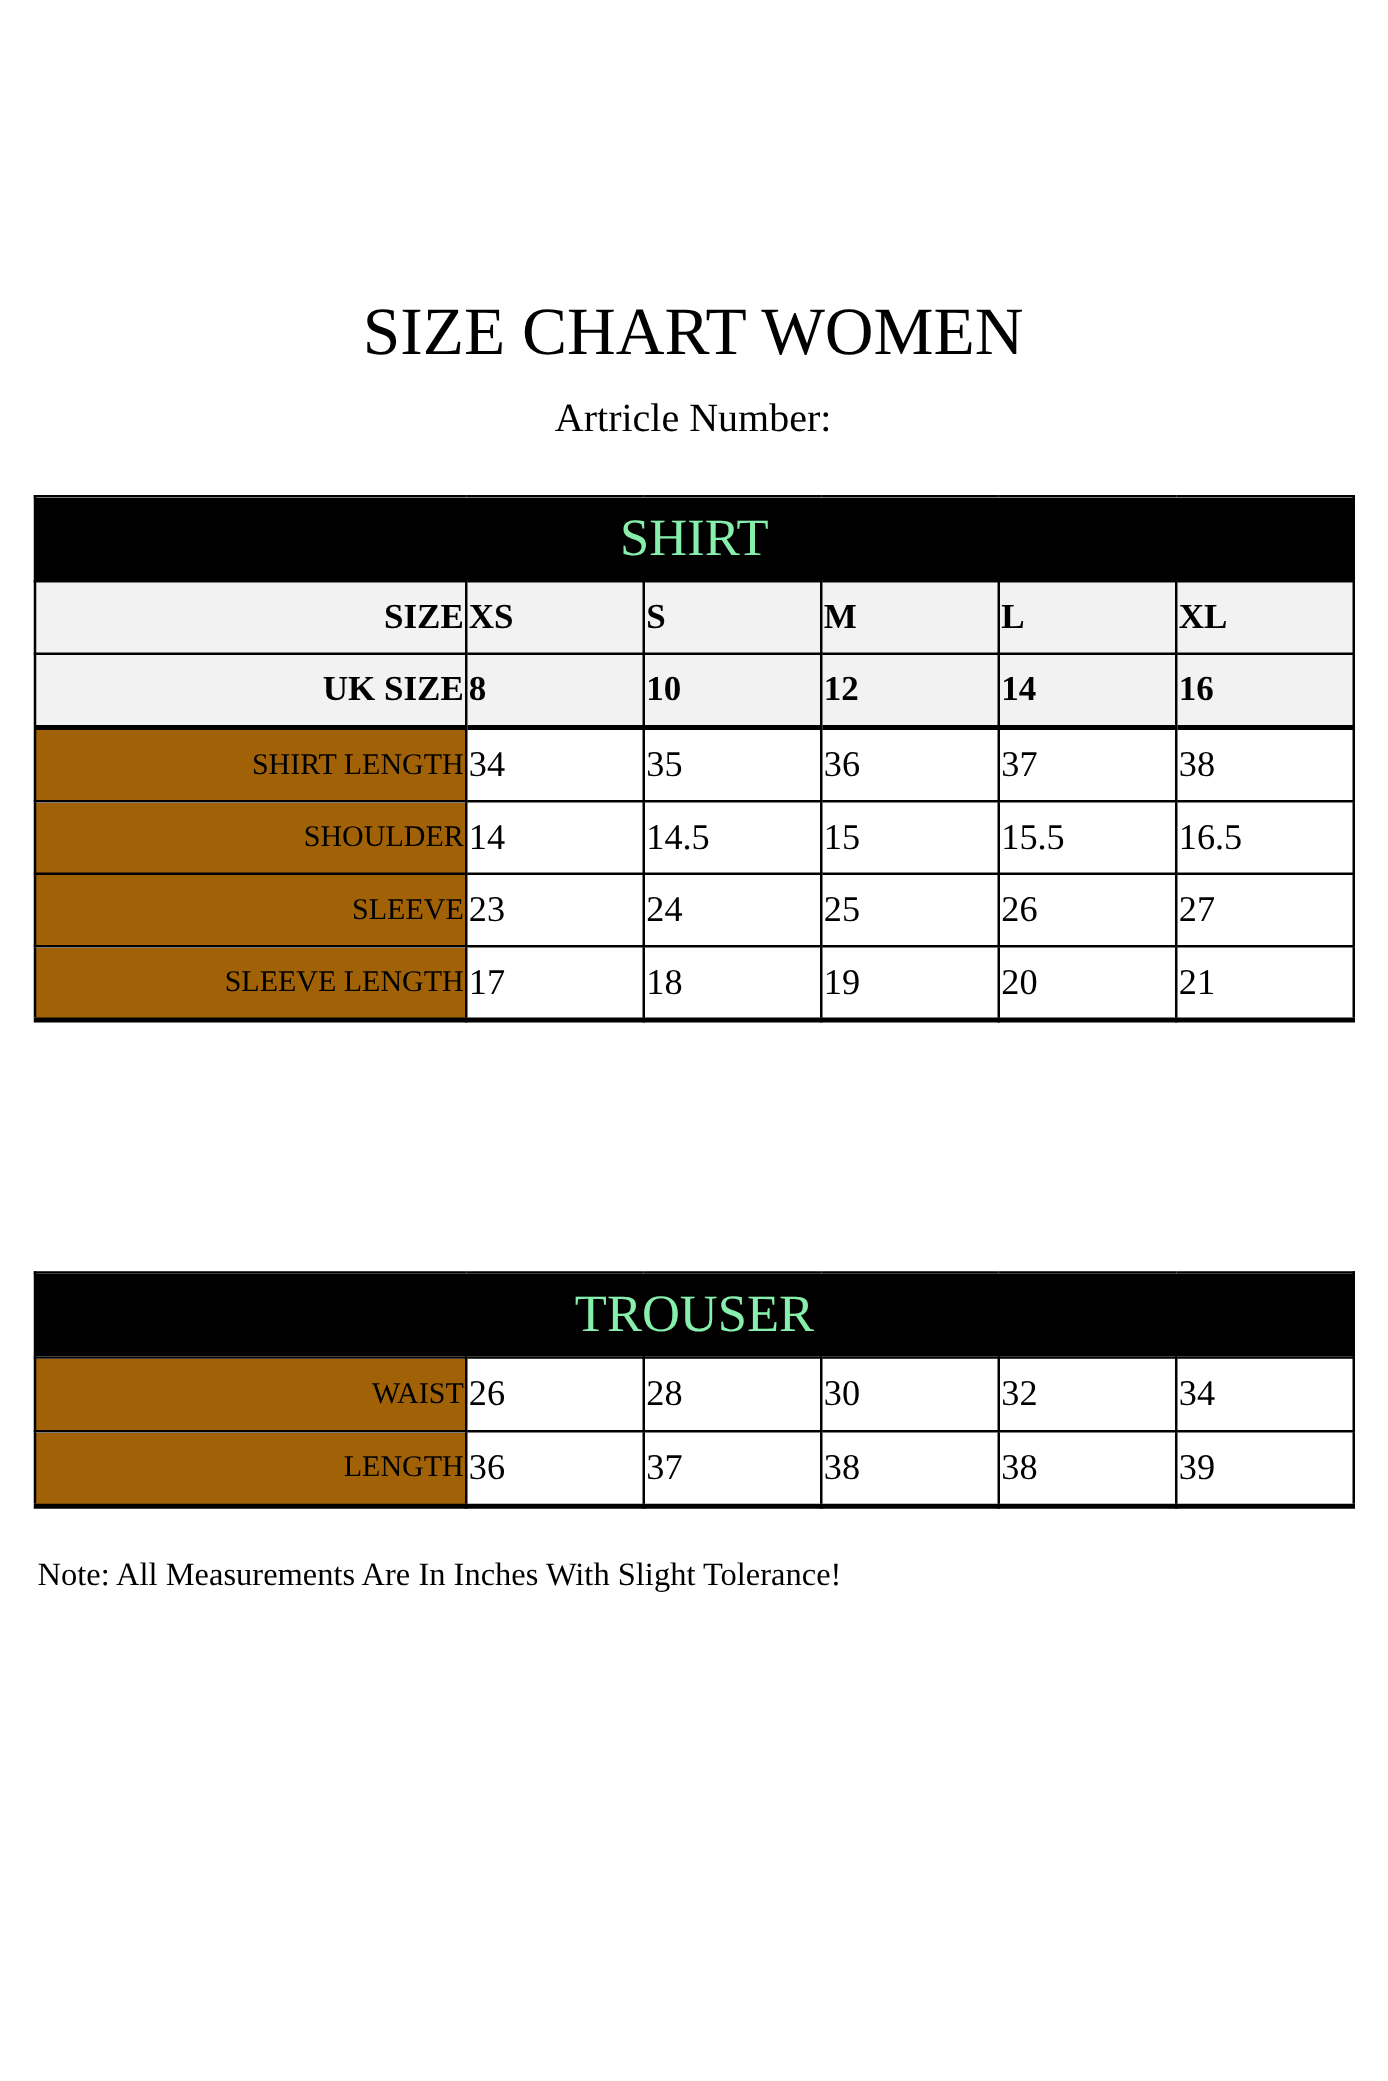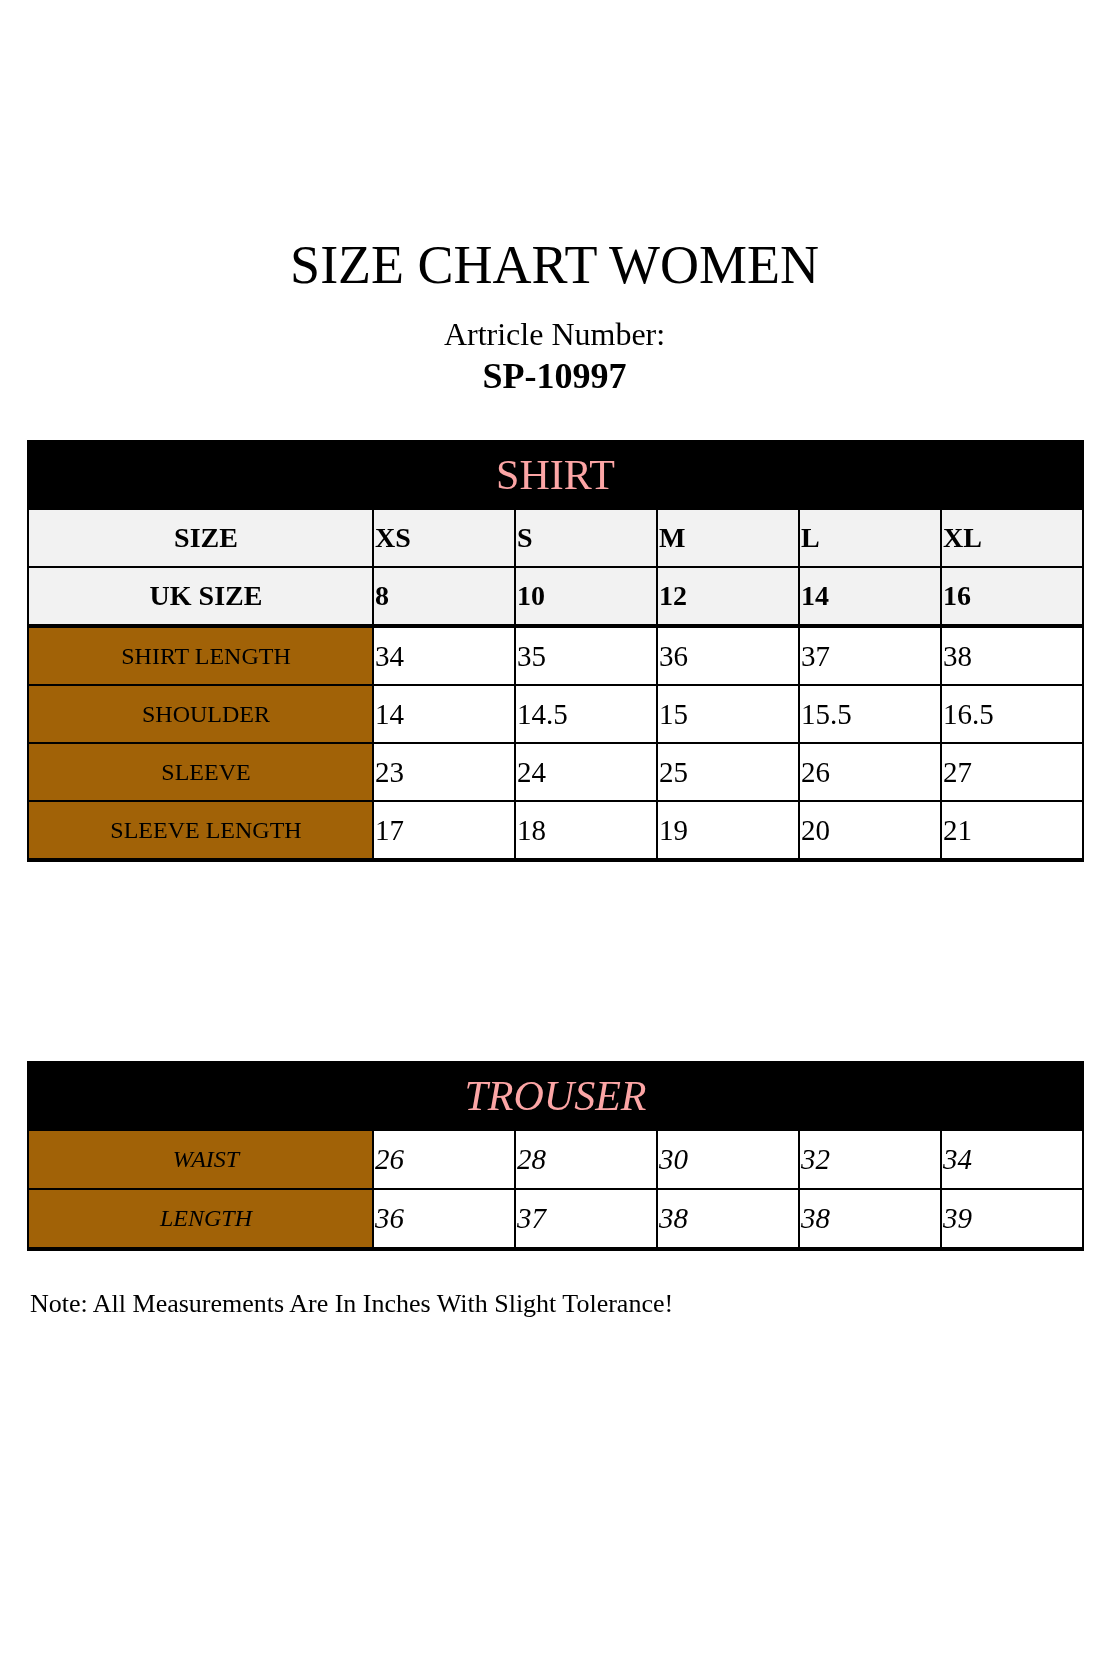--- a/index.html
+++ b/index.html
@@ -39,44 +39,44 @@
 
   table.size-table {
     border-collapse: collapse;
     table-layout: fixed;
     width: 1055px;
     margin-left: 27px;
     border: 2px solid #000;
     border-bottom-width: 4px;
   }
   .shirt-table { margin-top: 46px; }
-  .trouser-table { margin-top: 199px; font-style: italic; }
+  .trouser-table { margin-top: 199px; }
 
   col.c-label { width: 345px; }
   col.c-val { width: 142px; }
 
   tr.table-title-row td {
     background: #000000;
-    color: #fca5a5;
+    color: #86efac;
     text-align: center;
     font-size: 42px;
     height: 64px;
     border: none;
     font-weight: normal;
     vertical-align: middle;
   }
   td {
     border: 2px solid #000;
     height: 54px;
     vertical-align: middle;
     overflow: hidden;
   }
   .trouser-table td { height: 55px; }
   .label-cell {
-    text-align: center;
+    text-align: right;
     padding-left: 12px;
     font-size: 24px;
     background: #ffffff;
   }
   .value-cell {
     font-size: 29px;
     background: #ffffff;
   }
   tr.head-row .label-cell,
   tr.head-row .value-cell { background: #f2f2f2; }
@@ -93,21 +93,20 @@
     text-align: left;
   }
 </style>
 </head>
 <body>
 
 <div class="page">
 
   <div class="title">SIZE CHART WOMEN</div>
   <div class="article-label">Artricle Number:</div>
-  <div class="article-number">SP-10997</div>
 
   <table class="size-table shirt-table">
     <colgroup>
       <col class="c-label">
         <col class="c-val">
         <col class="c-val">
         <col class="c-val">
         <col class="c-val">
         <col class="c-val">
     </colgroup>

